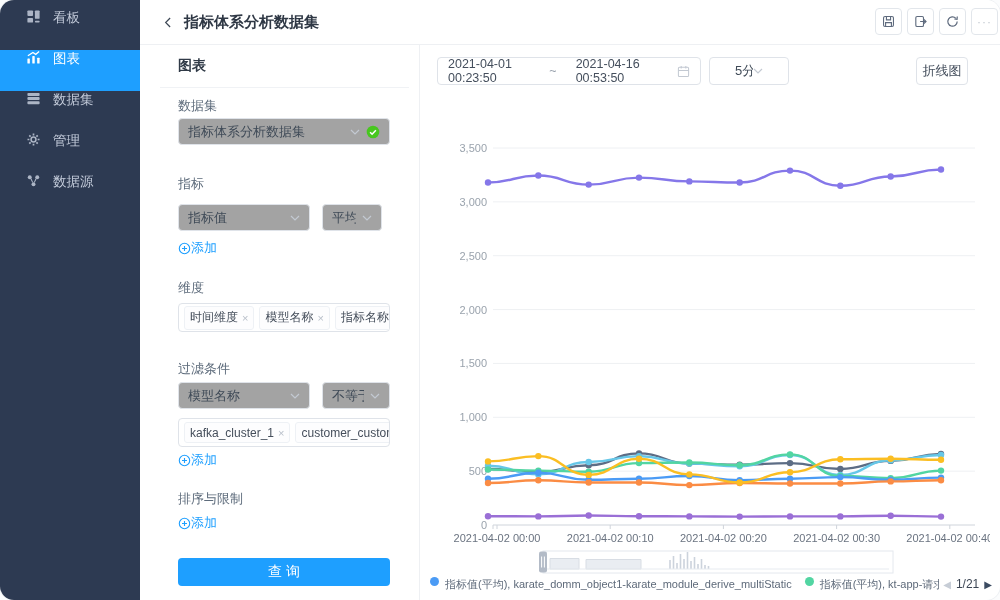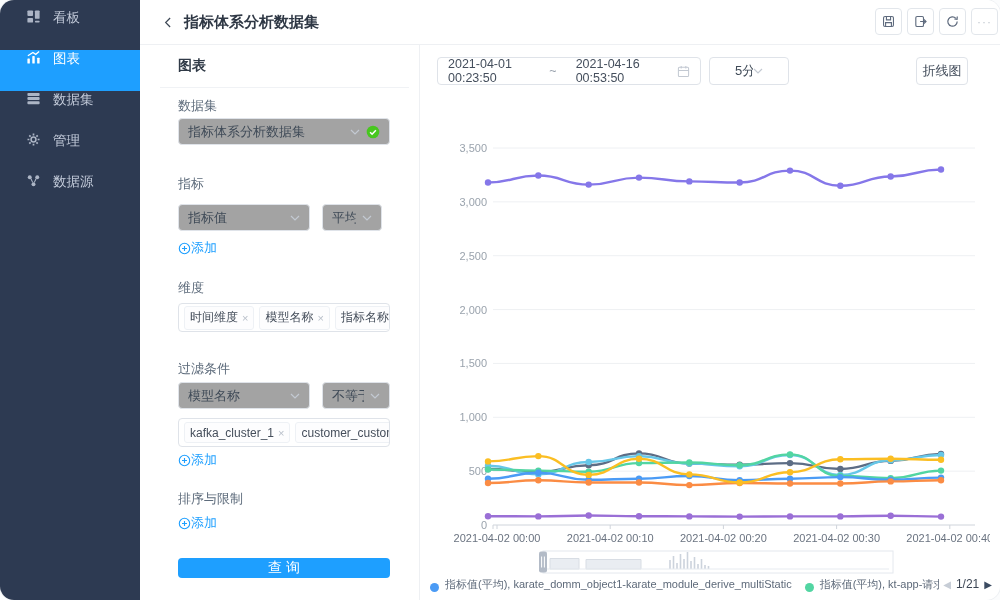--- a/index.html
+++ b/index.html
@@ -35,21 +35,21 @@
             display:flex; align-items:center; padding:0 9px; font-size:13px; color:#3f4a57; cursor:pointer; gap:6px; }
   .sel-text { white-space:nowrap; overflow:hidden; }
   .sel-right { margin-left:auto; display:flex; align-items:center; gap:6px; }
   .chipbox { position:absolute; left:38px; width:212px; height:29px; border:1px solid #dfe3e9; border-radius:4px;
              background:#fff; display:flex; align-items:center; padding:0 5px; gap:5px; overflow:hidden; }
   .chip { display:flex; align-items:center; gap:4px; padding:2.5px 5px; border:1px solid #eef1f5; border-radius:3px;
           background:#fdfdfe; font-size:12px; color:#454e5b; white-space:nowrap; cursor:default; }
   .chip .x { color:#b9c0ca; font-size:11px; cursor:pointer; }
   .add-link { position:absolute; left:38px; display:flex; align-items:center; 
               color:var(--accent); font-size:13px; cursor:pointer; }
-  .query-btn { position:absolute; left:38px; top:513px; width:212px; height:20px; background:var(--accent);
+  .query-btn { position:absolute; left:38px; top:513px; width:212px; height:28px; background:var(--accent);
                color:#fff; border:none; border-radius:4px; font-size:14px; cursor:pointer; }
 
   
   .range-input { position:absolute; left:437px; top:57px; width:264px; height:28px; border:1px solid #dfe3e9;
                  border-radius:4px; background:#fff; display:flex; align-items:center; padding:0 10px;
                  font-size:12.5px; color:#454f5d; gap:19px; cursor:pointer; }
   .range-sep { color:#9aa3ae; }
   .range-cal { margin-left:auto; display:flex; }
   .interval-select { position:absolute; left:709px; top:57px; width:80px; height:28px; border:1px solid #dfe3e9;
                      border-radius:4px; background:#fff; display:flex; align-items:center; padding:0 25px;
@@ -58,21 +58,21 @@
                     border-radius:4px; background:#fff; font-size:13px; color:#454f5d;
                     display:flex; align-items:center; justify-content:center; cursor:pointer; }
 
   
   #chart-svg { position:absolute; left:430px; top:95px; }
   #chart-svg text { font-family:"Liberation Sans","DejaVu Sans",sans-serif; }
 
   
   .legend { position:absolute; left:430px; top:574px; width:562px; height:20px; display:flex; align-items:center; }
   .legend-items { flex:1; display:flex; align-items:center; overflow:hidden; white-space:nowrap; }
-  .legend-item { display:flex; align-items:flex-end; margin-right:13px; font-size:11px; color:#5e6a7a; cursor:pointer; }
+  .legend-item { display:flex; align-items:flex-start; margin-right:13px; font-size:11px; color:#5e6a7a; cursor:pointer; }
   .legend-dot { width:9px; height:9px; border-radius:50%; margin-right:6px; flex:none; }
   .pager { flex:none; display:flex; align-items:center; gap:5px; font-size:12px; color:#3c4654; padding-left:4px; background:#fff; }
   .pg-prev { color:#c7cdd6; font-size:10px; cursor:pointer; }
   .pg-next { color:#3b4b61; font-size:10px; cursor:pointer; }
 </style>
 </head>
 <body>
 
 <div class="window">
 

